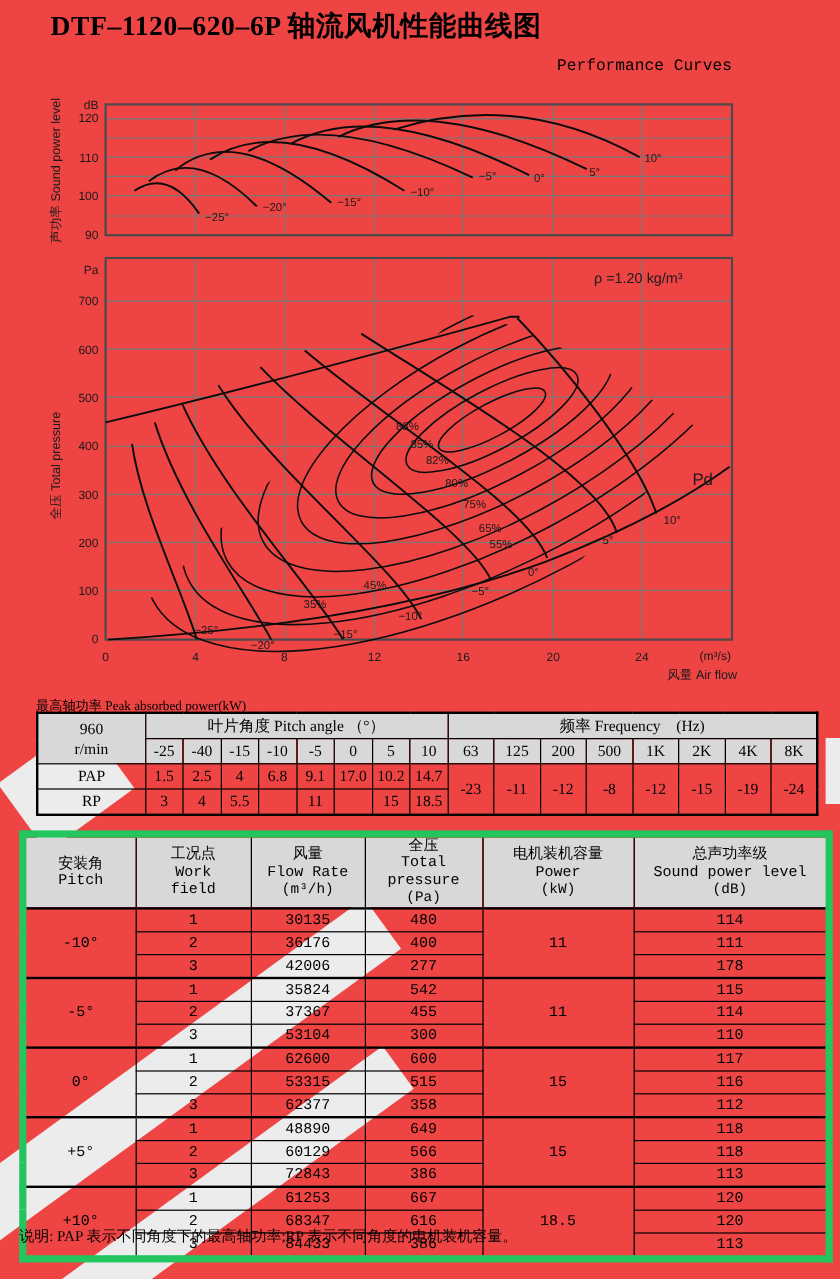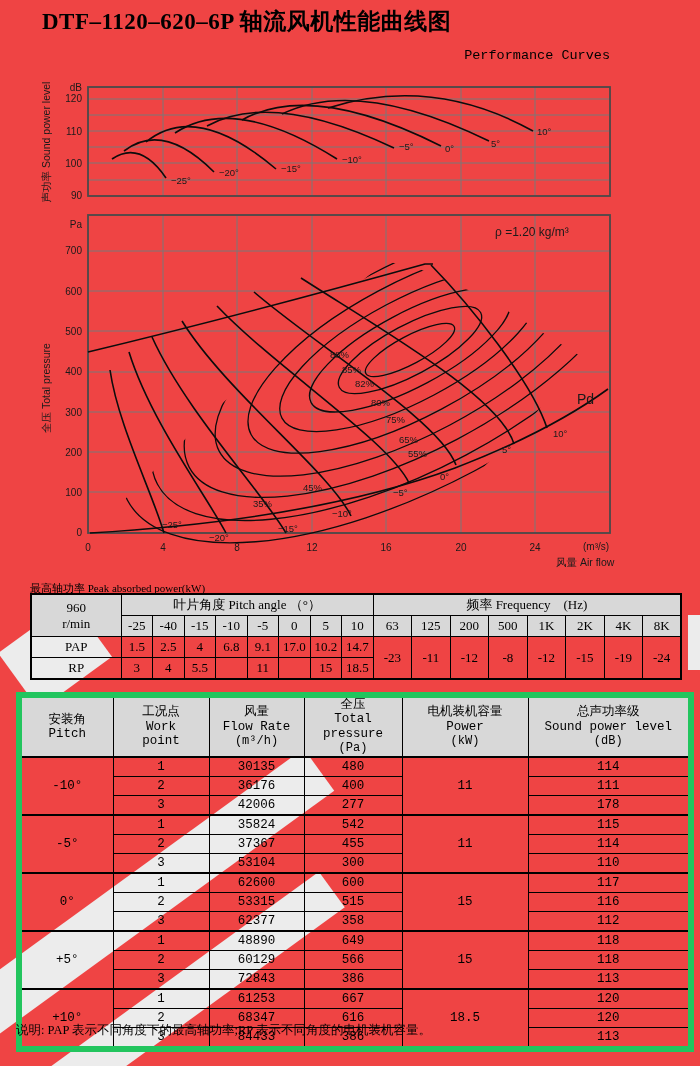--- a/index.html
+++ b/index.html
@@ -257,21 +257,21 @@
         <col style="width:94px;">
           <col style="width:96px;">
           <col style="width:95px;">
         <col style="width:98px;">
           <col style="width:126px;">
           <col style="width:163px;">
       </colgroup>
       <thead>
         <tr>
           <td><span>安装角</span><br><span>Pitch</span></td>
-          <td><span>工况点</span><br><span>Work</span><br><span>point</span></td>
+          <td><span>工况点</span><br><span>Work</span><br><span>field</span></td>
           <td><span>风量</span><br><span>Flow Rate</span><br><span class="unit">(m³/h)</span></td>
           <td><span>全压</span><br><span>Total pressure</span><br><span class="unit">(Pa)</span></td>
           <td><span>电机装机容量</span><br><span>Power</span><br><span class="unit">(kW)</span></td>
           <td><span>总声功率级</span><br><span>Sound power level</span><br><span class="unit">(dB)</span></td>
         </tr>
       </thead>
       <tbody>
           <tr class="gstart">
             <th rowspan="3">-10°</th>
             <td>1</td>

